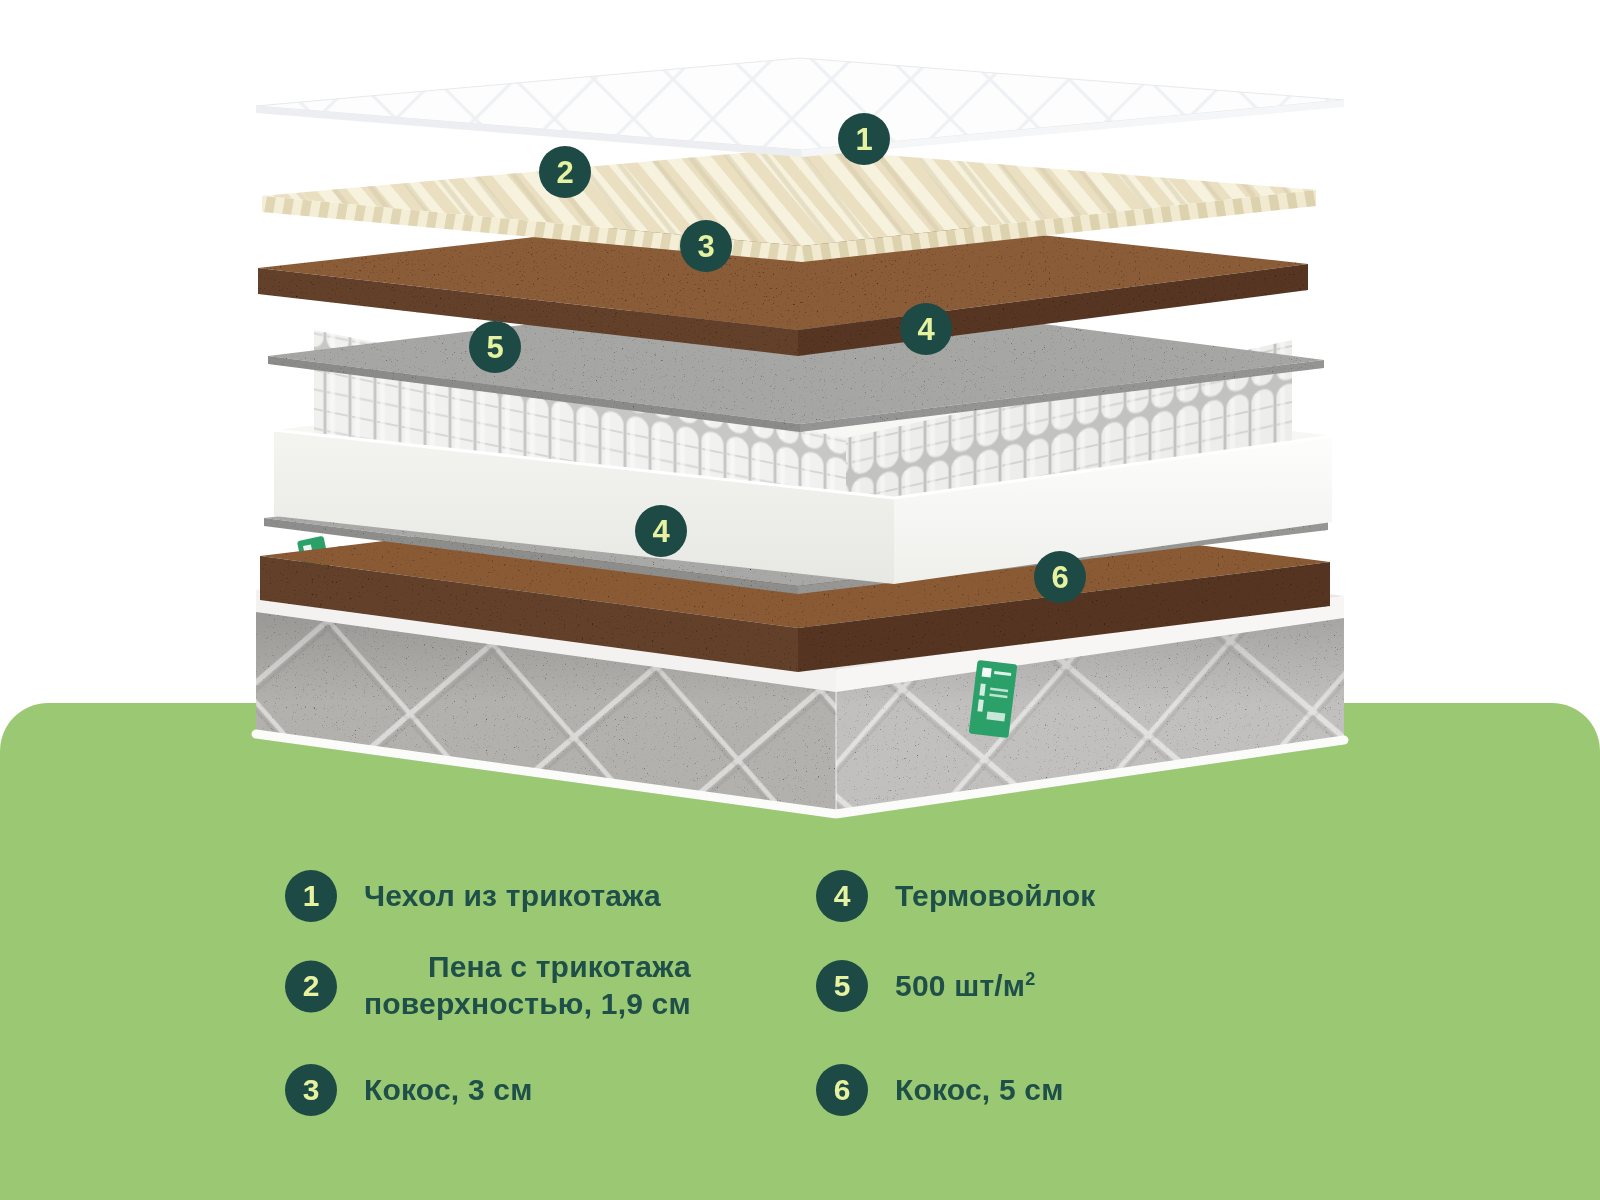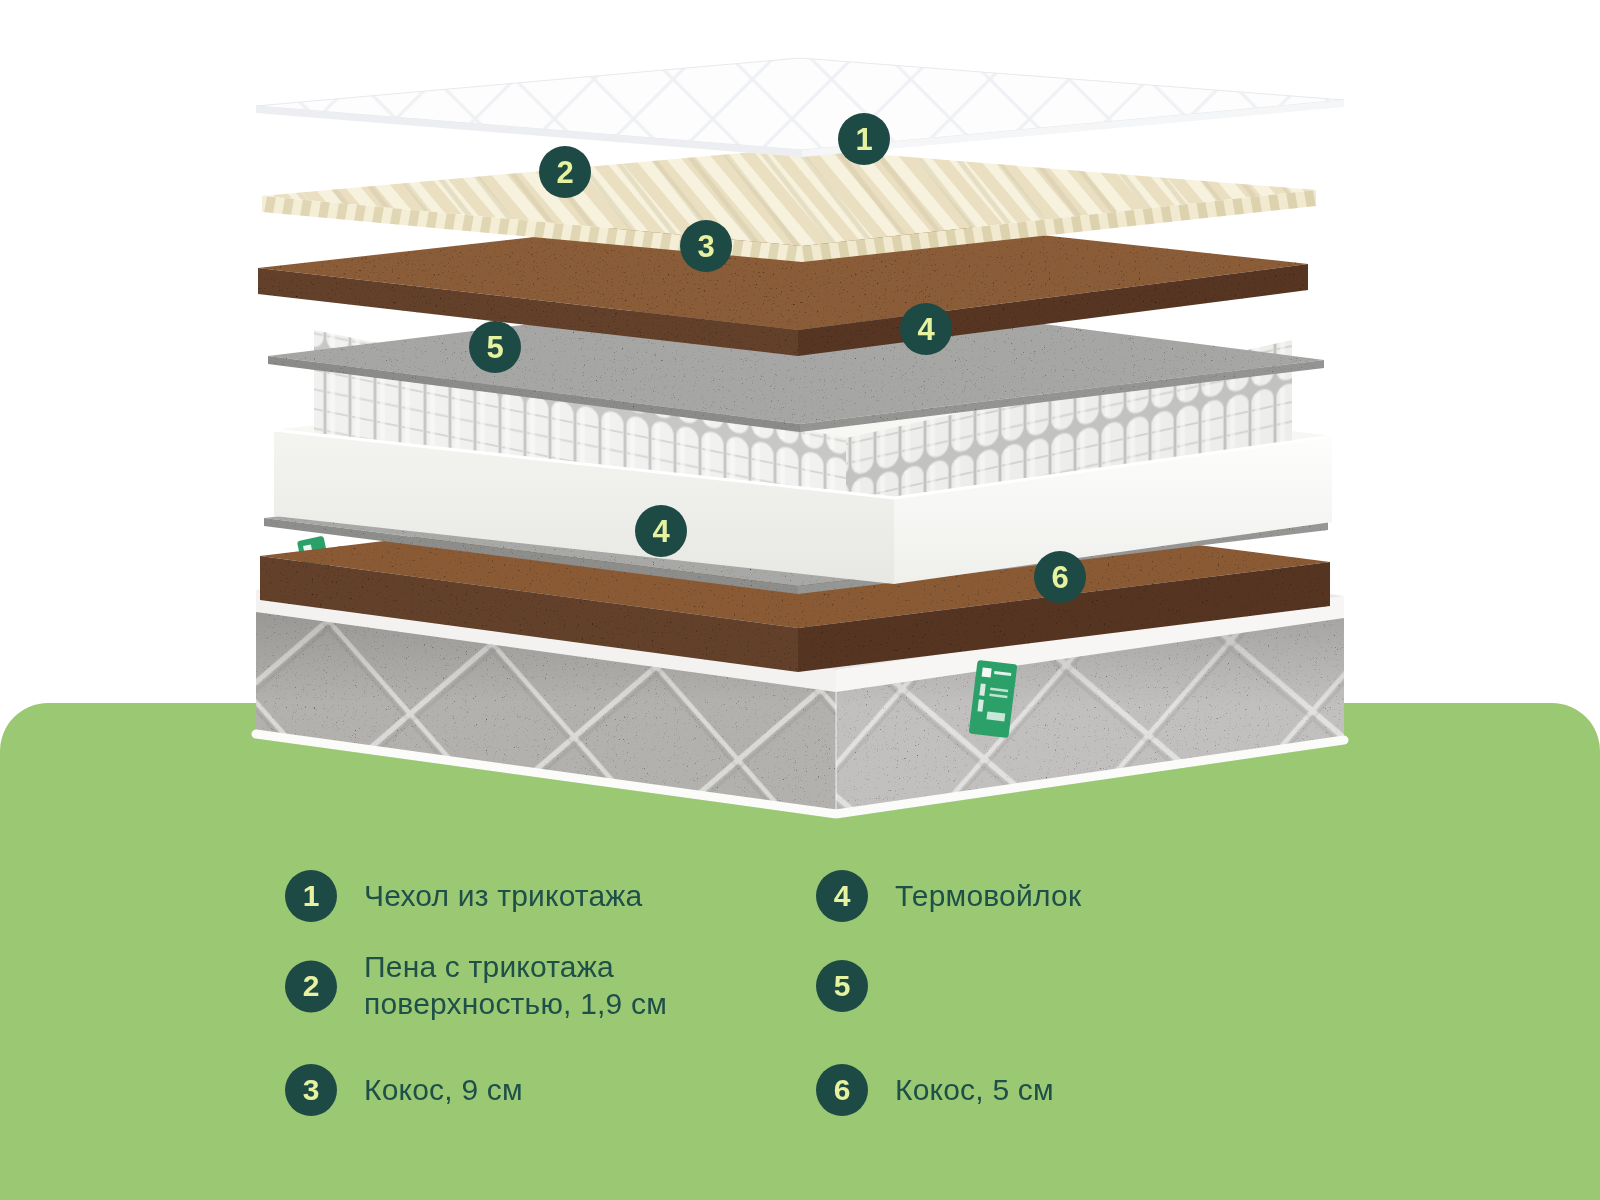--- a/index.html
+++ b/index.html
@@ -23,22 +23,23 @@
     position:absolute;display:flex;align-items:center;gap:27px;
     transform:translateY(-50%);
   }
   .legend-badge{
     flex:0 0 auto;width:52px;height:52px;border-radius:50%;
     background:#1d4a45;color:#e6f2a0;
     display:flex;align-items:center;justify-content:center;
     font-size:30px;font-weight:700;line-height:1;
   }
   .legend-text{
-    font-size:30px;font-weight:400;line-height:1.22;color:#1e4f48;
+    font-size:30px;font-weight:700;line-height:1.22;color:#1e4f48;
     letter-spacing:.2px;
+    text-align:right;
   }
   .legend-text .l1,.legend-text .l2{display:block;}
   .legend-text .l2 :empty{display:none;}
   sup{font-size:60%;}
 </style>
 </head>
 <body>
 
 <div class="stage">
 
@@ -215,34 +216,35 @@
   <div class="legend-item" style="left:285px;top:986px">
     <div class="legend-badge">2</div>
     <div class="legend-text">
         <span class="l1">Пена с трикотажа</span>
         <span class="l2"><span>поверхностью, 1,9 см</span></span>
       </div>
   </div>
   <div class="legend-item" style="left:285px;top:1090px">
     <div class="legend-badge">3</div>
     <div class="legend-text">
-        <span class="l1">Кокос, 9 см</span>
+        <span class="l1">Кокос, 3 см</span>
         <span class="l2"></span>
       </div>
   </div>
   <div class="legend-item" style="left:816px;top:896px">
     <div class="legend-badge">4</div>
     <div class="legend-text">
         <span class="l1">Термовойлок</span>
         <span class="l2"></span>
       </div>
   </div>
   <div class="legend-item" style="left:816px;top:986px">
     <div class="legend-badge">5</div>
     <div class="legend-text">
+        <span class="l2"><span>500 шт/м</span><sup>2</sup></span>
       </div>
   </div>
   <div class="legend-item" style="left:816px;top:1090px">
     <div class="legend-badge">6</div>
     <div class="legend-text">
         <span class="l1">Кокос, 5 см</span>
         <span class="l2"></span>
       </div>
   </div>
 

